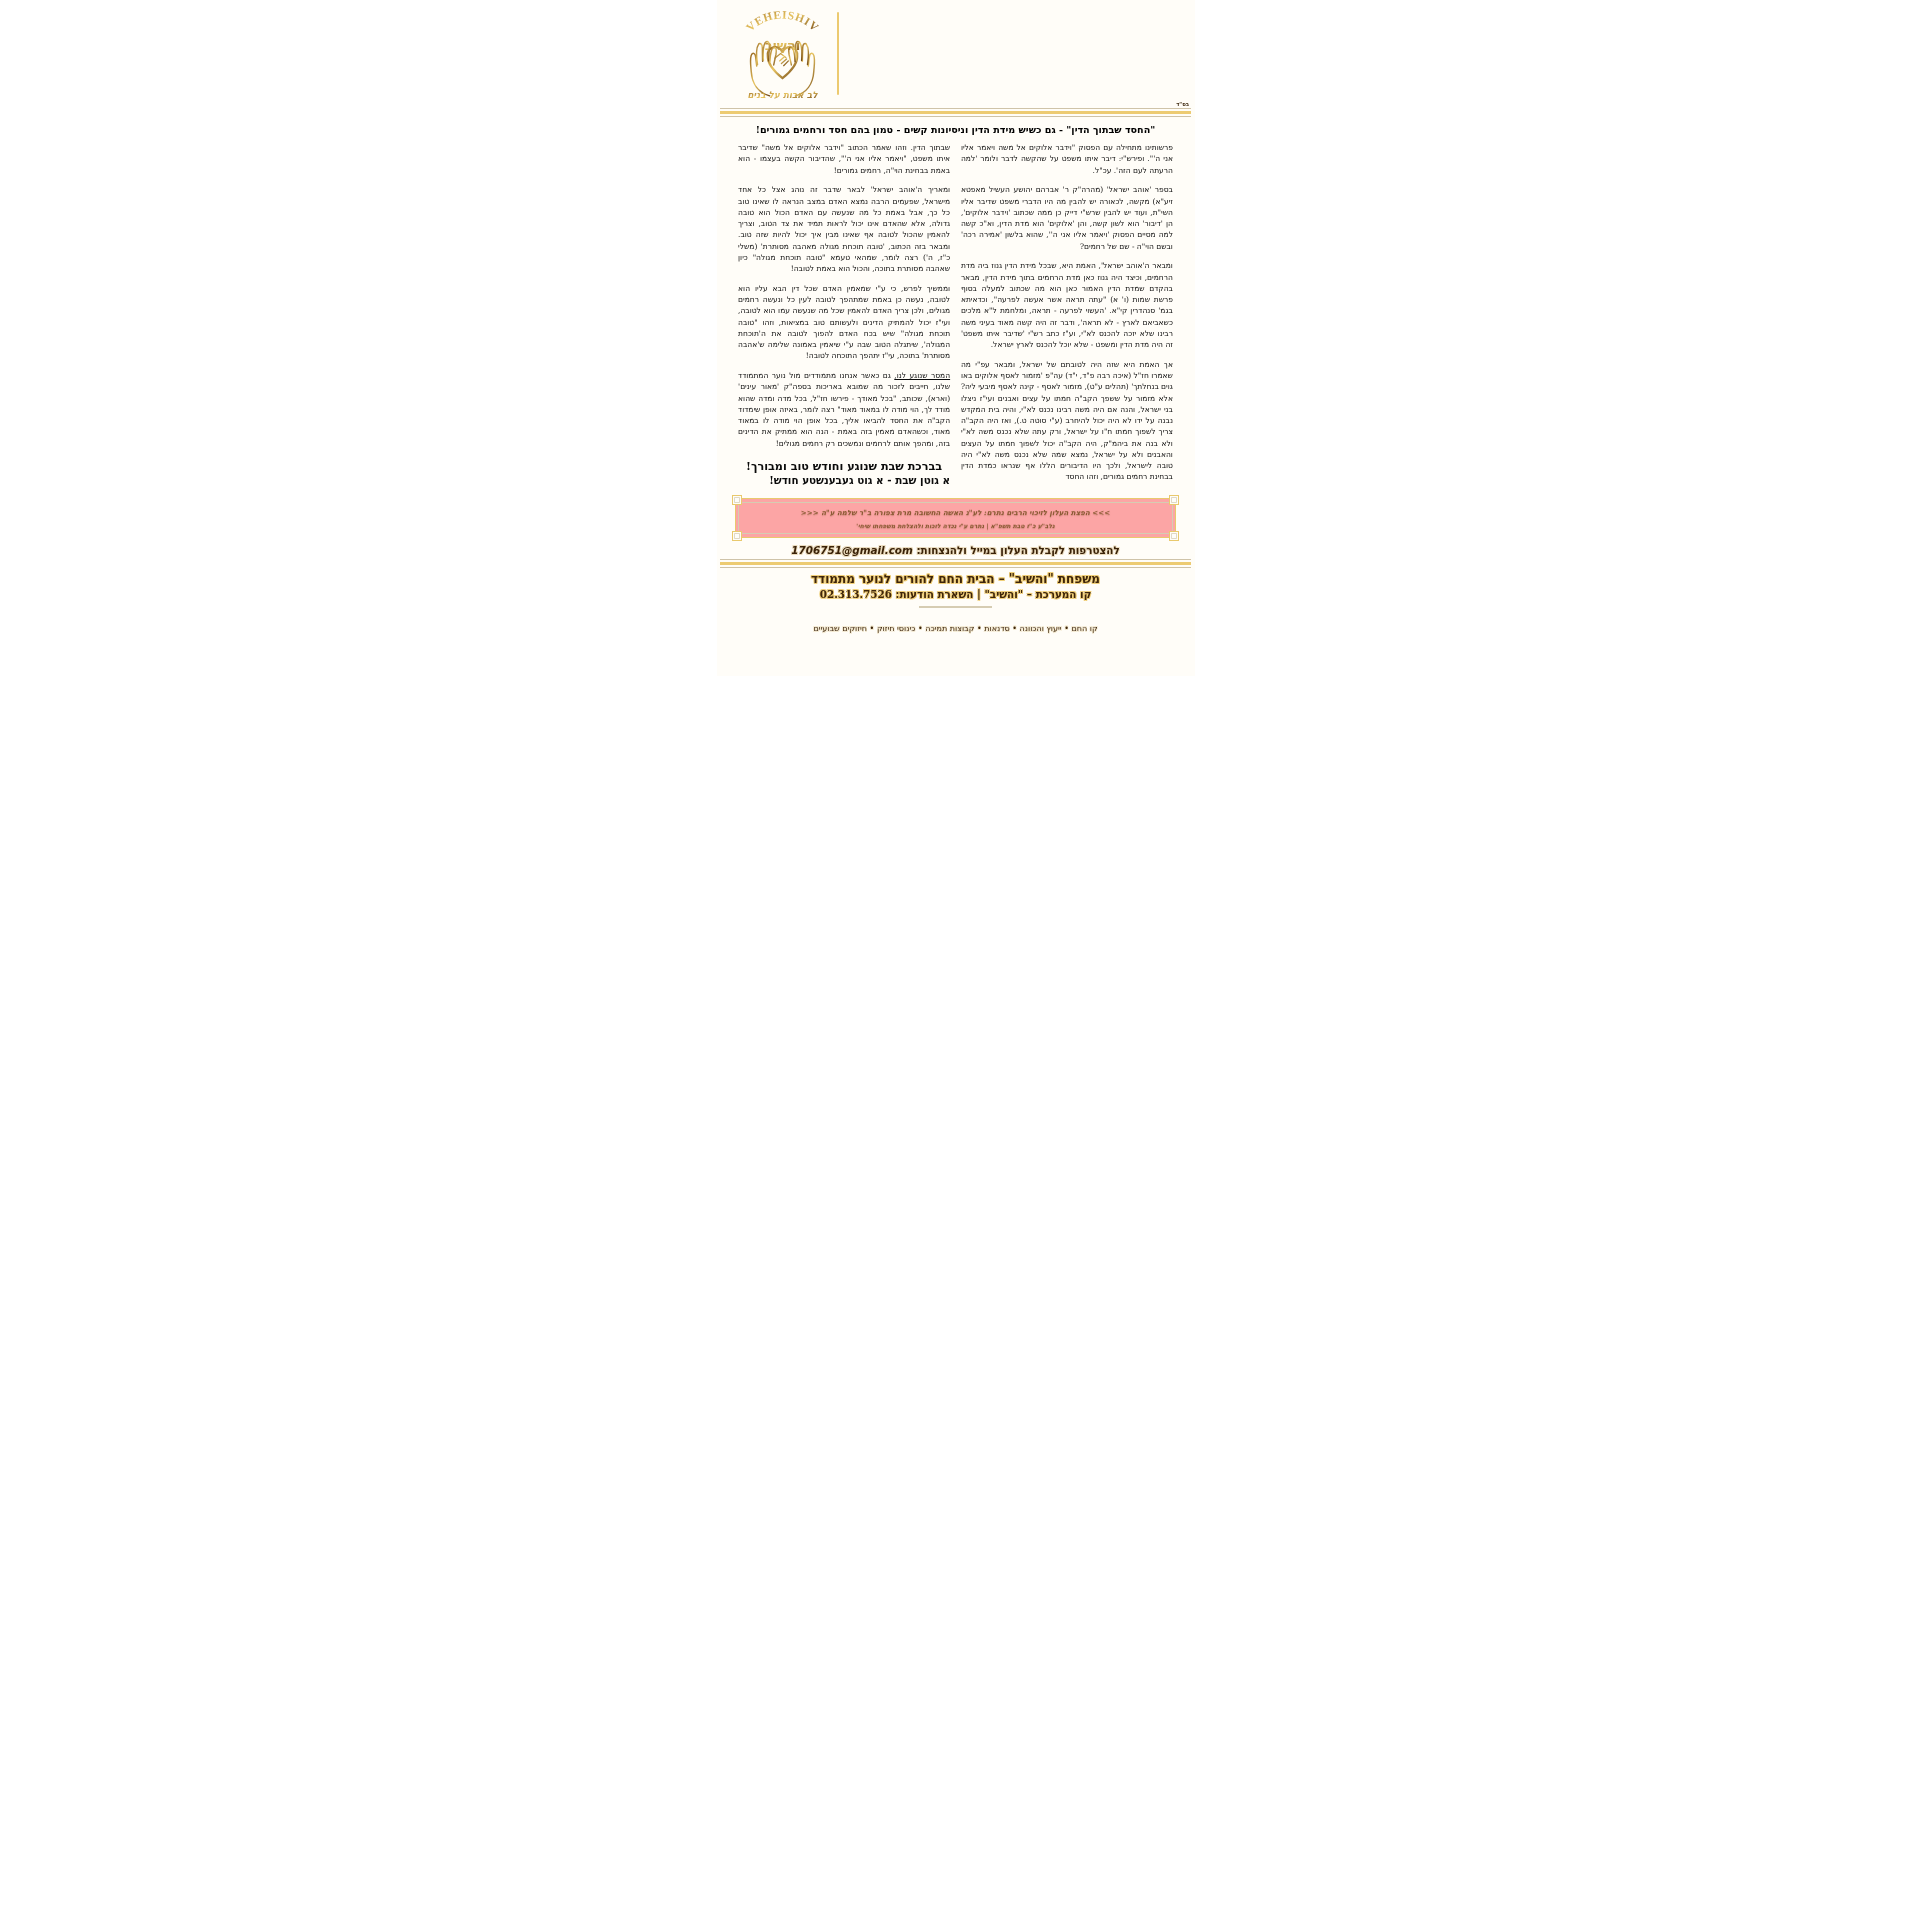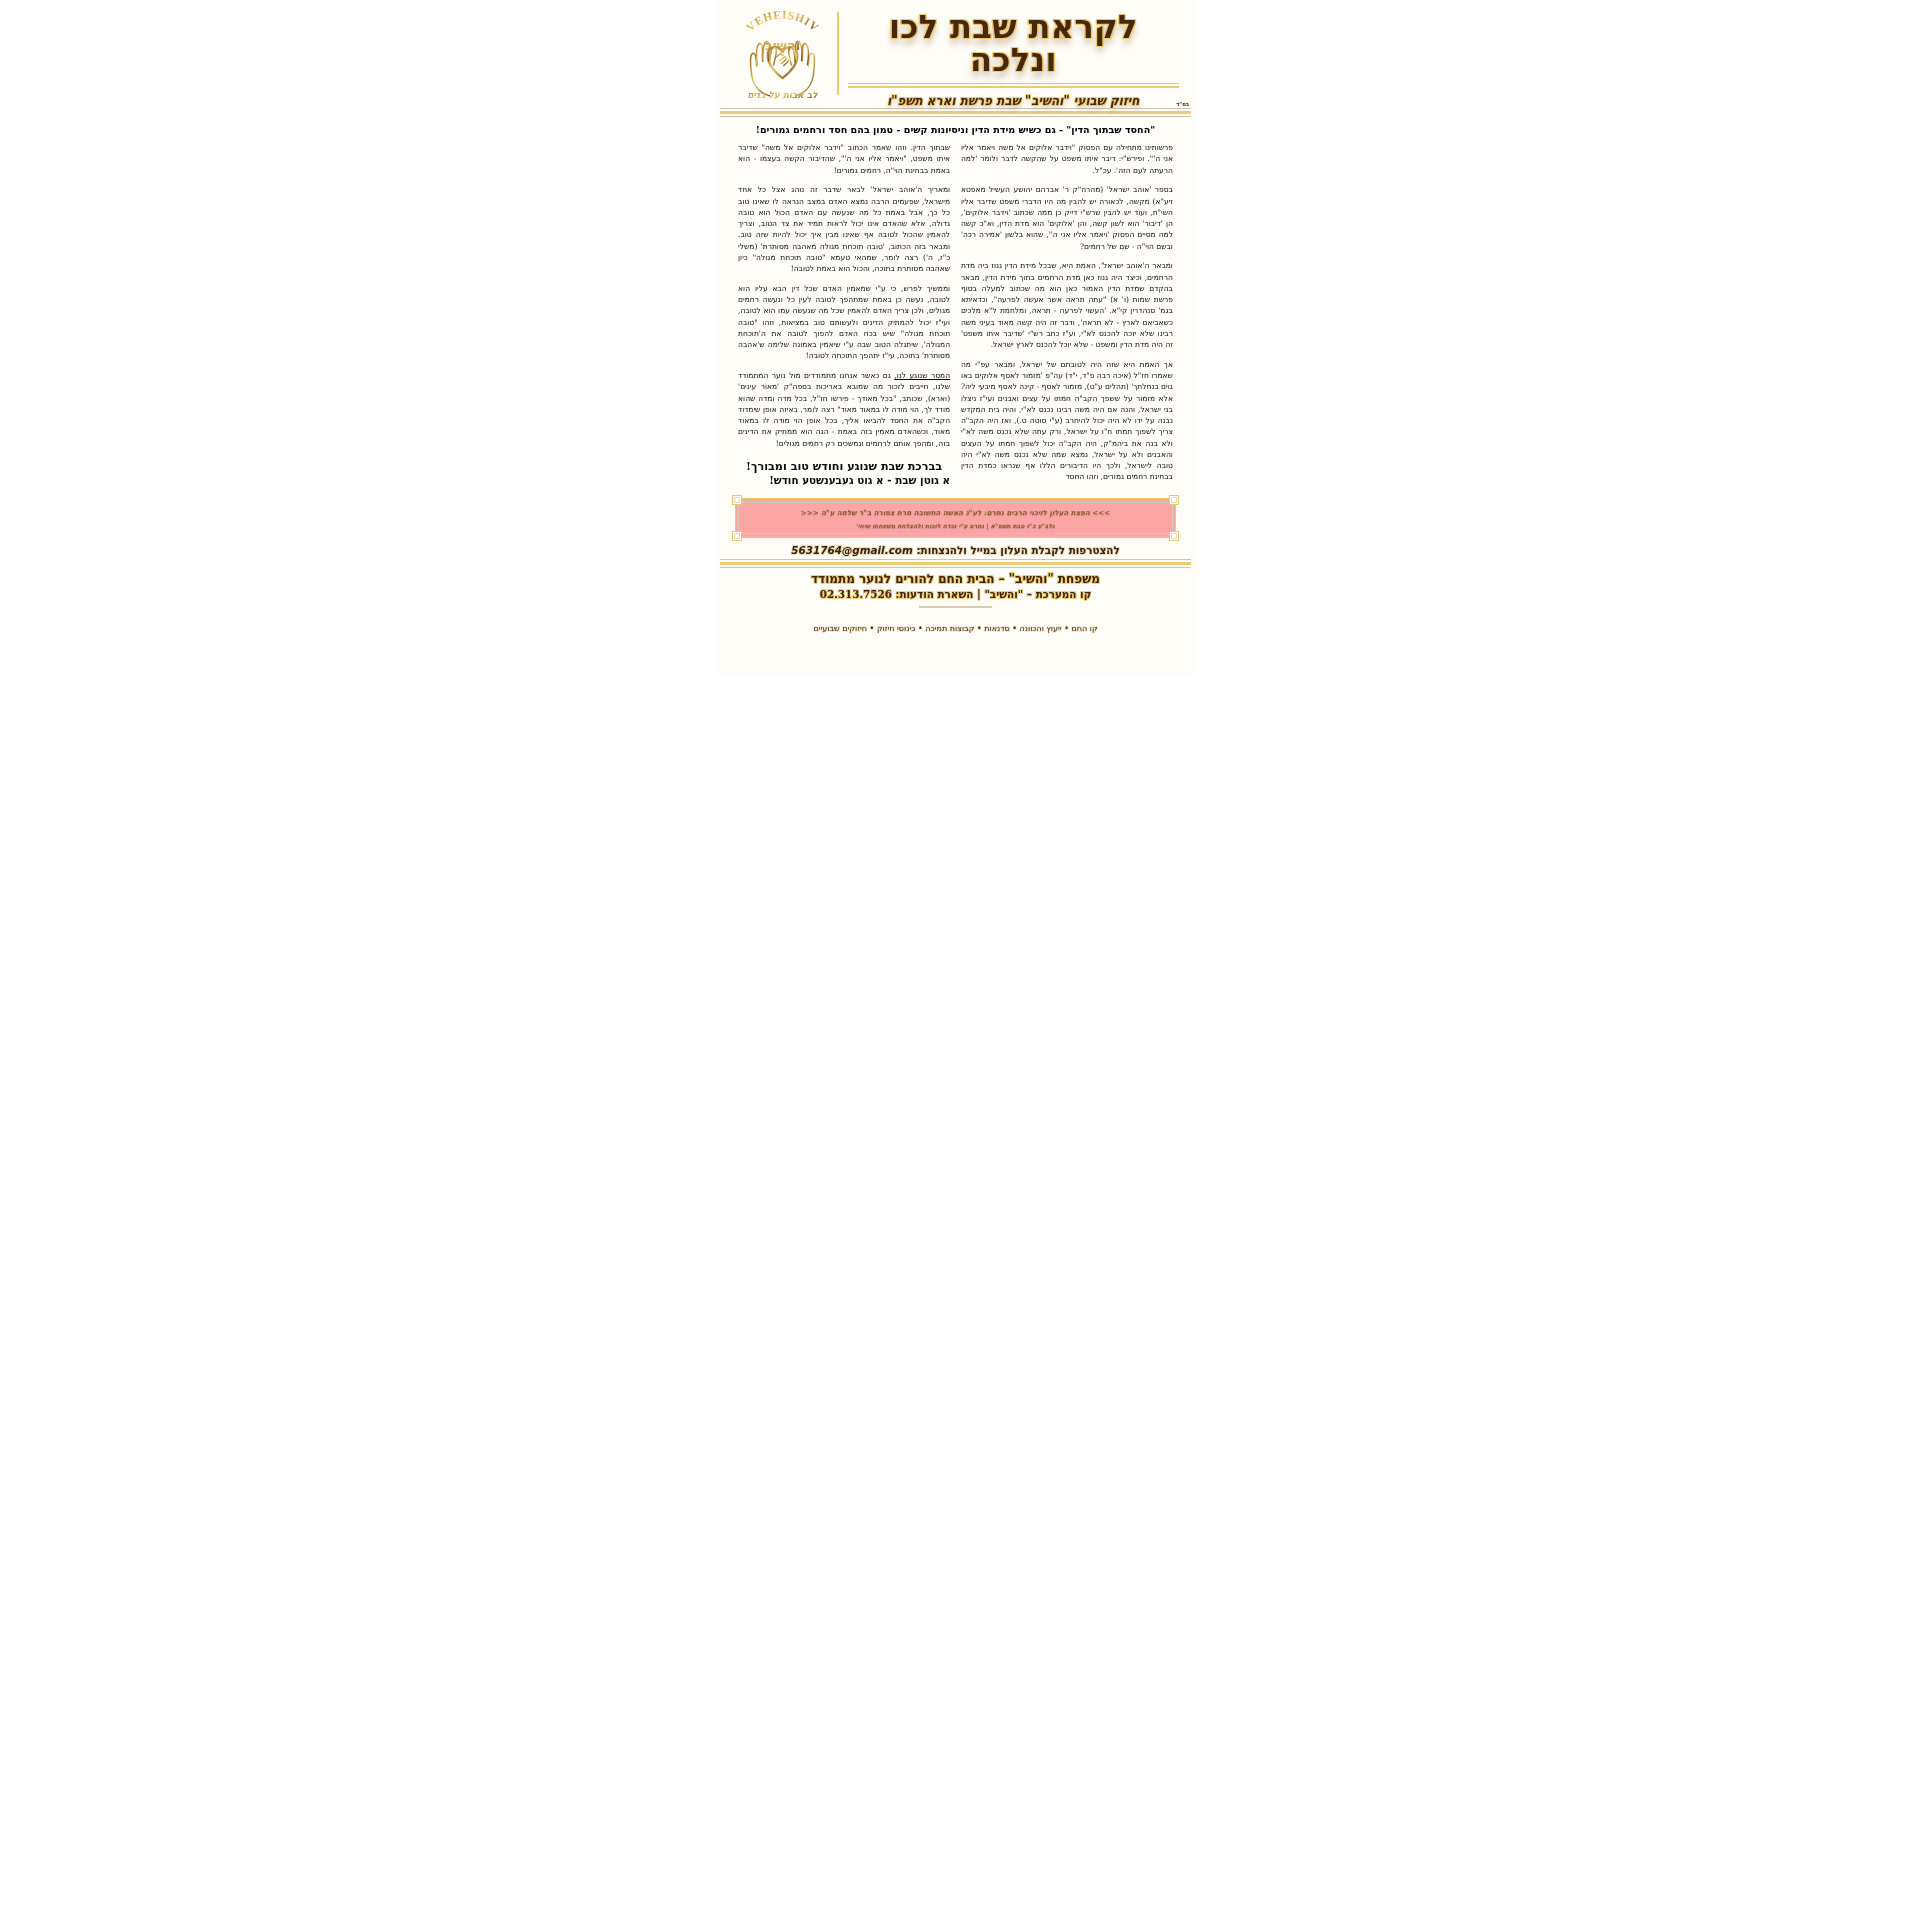--- a/index.html
+++ b/index.html
@@ -116,26 +116,20 @@
           <path d="M101 143 C102 116 107 104 113 104 C118 105 119 112 117 124 L111 152"></path>
           <path d="M170 236 C200 228 218 204 220 170 C221 154 224 138 220 126 C217 117 209 119 208 130 L205 155"></path>
           <path d="M203 151 C207 122 206 104 200 96 C196 91 190 95 190 105 L189 142"></path>
           <path d="M187 140 C189 108 186 93 179 89 C174 87 170 92 171 103 L173 141"></path>
           <path d="M169 143 C168 116 163 104 157 104 C152 105 151 112 153 124 L159 152"></path>
         </g>
         <text x="135" y="243" text-anchor="middle" font-size="24" font-weight="bold" fill="url(#gld)" font-family="DejaVu Sans, sans-serif" font-style="italic">לב אבות על בנים</text>
       </svg>
     </div>
     <div class="masthead-divider"></div>
-    <div class="masthead-right">
-      <h1 class="title">לקראת שבת לכו ונלכה</h1>
-      <div class="title-rule-thin"></div>
-      <div class="title-rule-gold"></div>
-      <h2 class="subtitle">חיזוק שבועי "והשיב" שבת פרשת וארא תשפ"ו</h2>
-    </div>
   </header>
 
   <div class="besd">בס"ד</div>
   <div class="band">
     <div class="rule-tan"></div>
     <div class="rule-gold"></div>
     <div class="rule-tan"></div>
   </div>
 
   <h3 class="headline">"החסד שבתוך הדין" - גם כשיש מידת הדין וניסיונות קשים - טמון בהם חסד ורחמים גמורים!</h3>
@@ -161,21 +155,21 @@
     <div class="corner c-tr"></div>
     <div class="corner c-tl"></div>
     <div class="corner c-br"></div>
     <div class="corner c-bl"></div>
     <p class="ded1">&gt;&gt;&gt; הפצת העלון לזיכוי הרבים נתרם: לע"נ האשה החשובה מרת צפורה ב"ר שלמה ע"ה &lt;&lt;&lt;</p>
     <p class="ded2">נלב"ע כ"ז טבת תשפ"א | נתרם ע"י נכדה לזכות ולהצלחת משפחתו שיחי'</p>
   </div>
 
   <div class="subscribe">
     <span>להצטרפות לקבלת העלון במייל ולהנצחות:</span>
-    <span class="email" dir="ltr">5631764@gmail.com</span>
+    <span class="email" dir="ltr">1706751@gmail.com</span>
   </div>
 
   <div class="band">
     <div class="rule-tan"></div>
     <div class="rule-gold"></div>
     <div class="rule-tan"></div>
   </div>
 
   <div class="family">משפחת "והשיב" – הבית החם להורים לנוער מתמודד</div>
   <div class="hotline">קו המערכת – "והשיב" | השארת הודעות: 02.313.7526</div>

